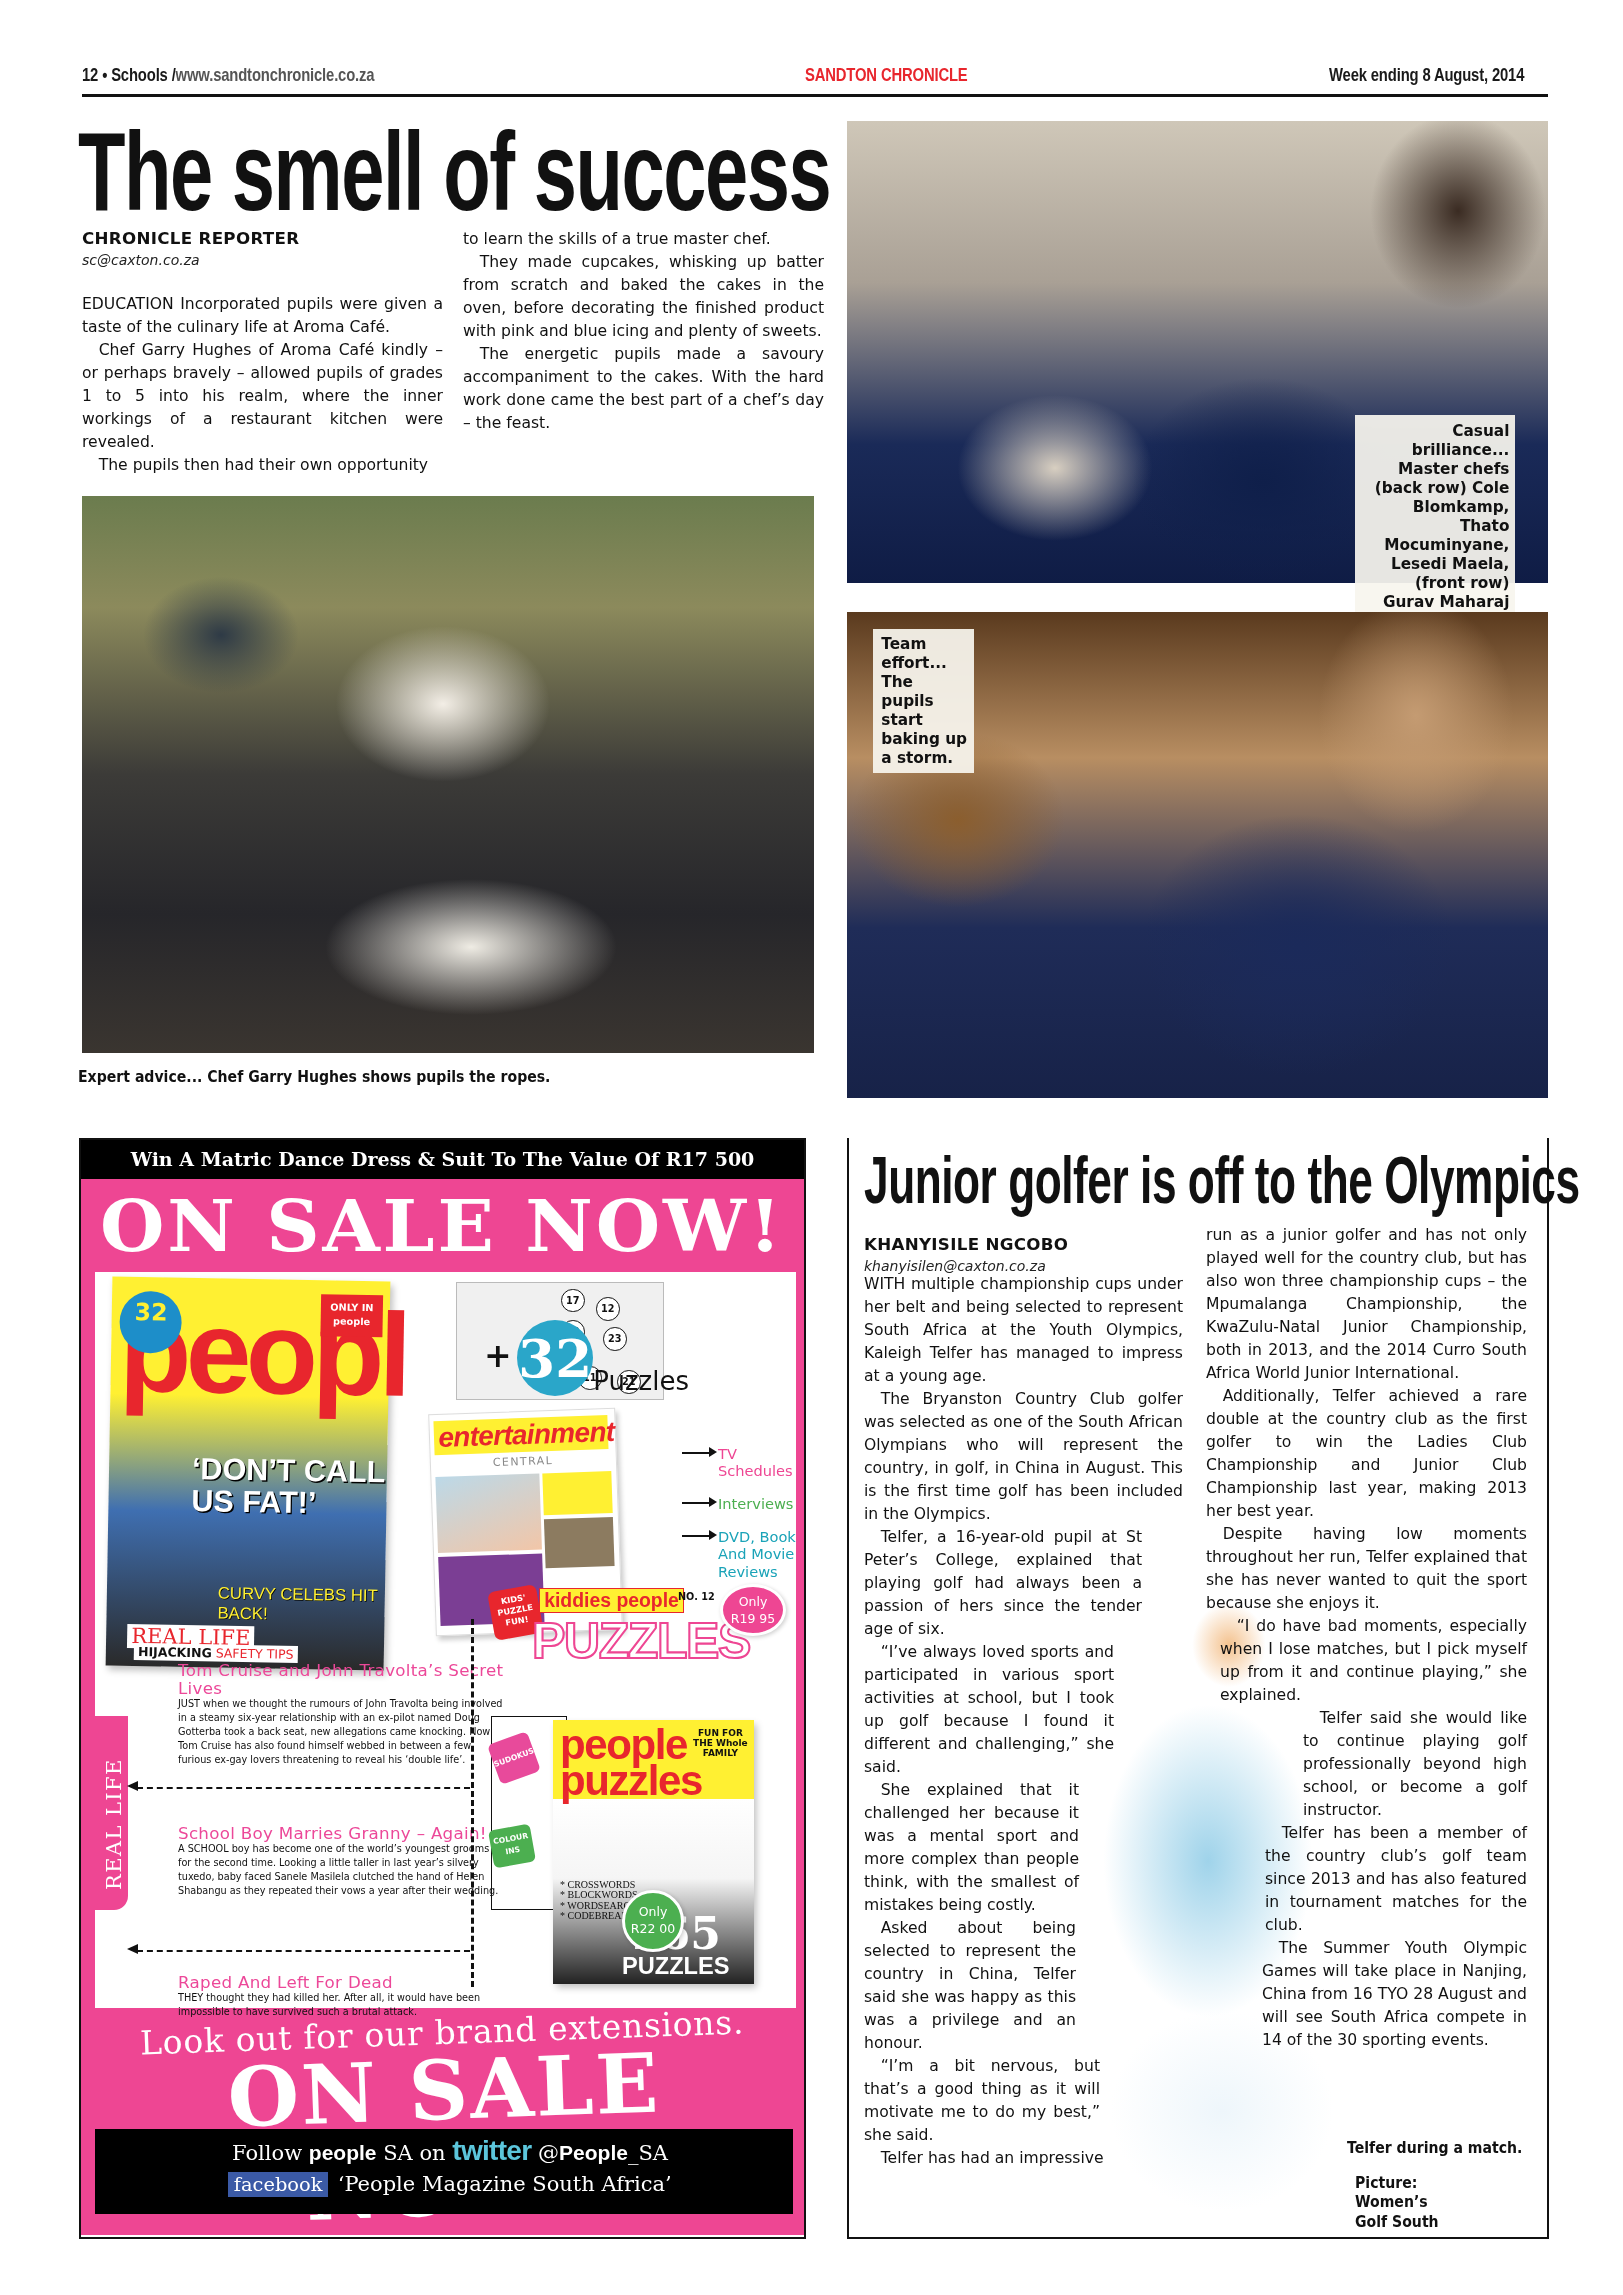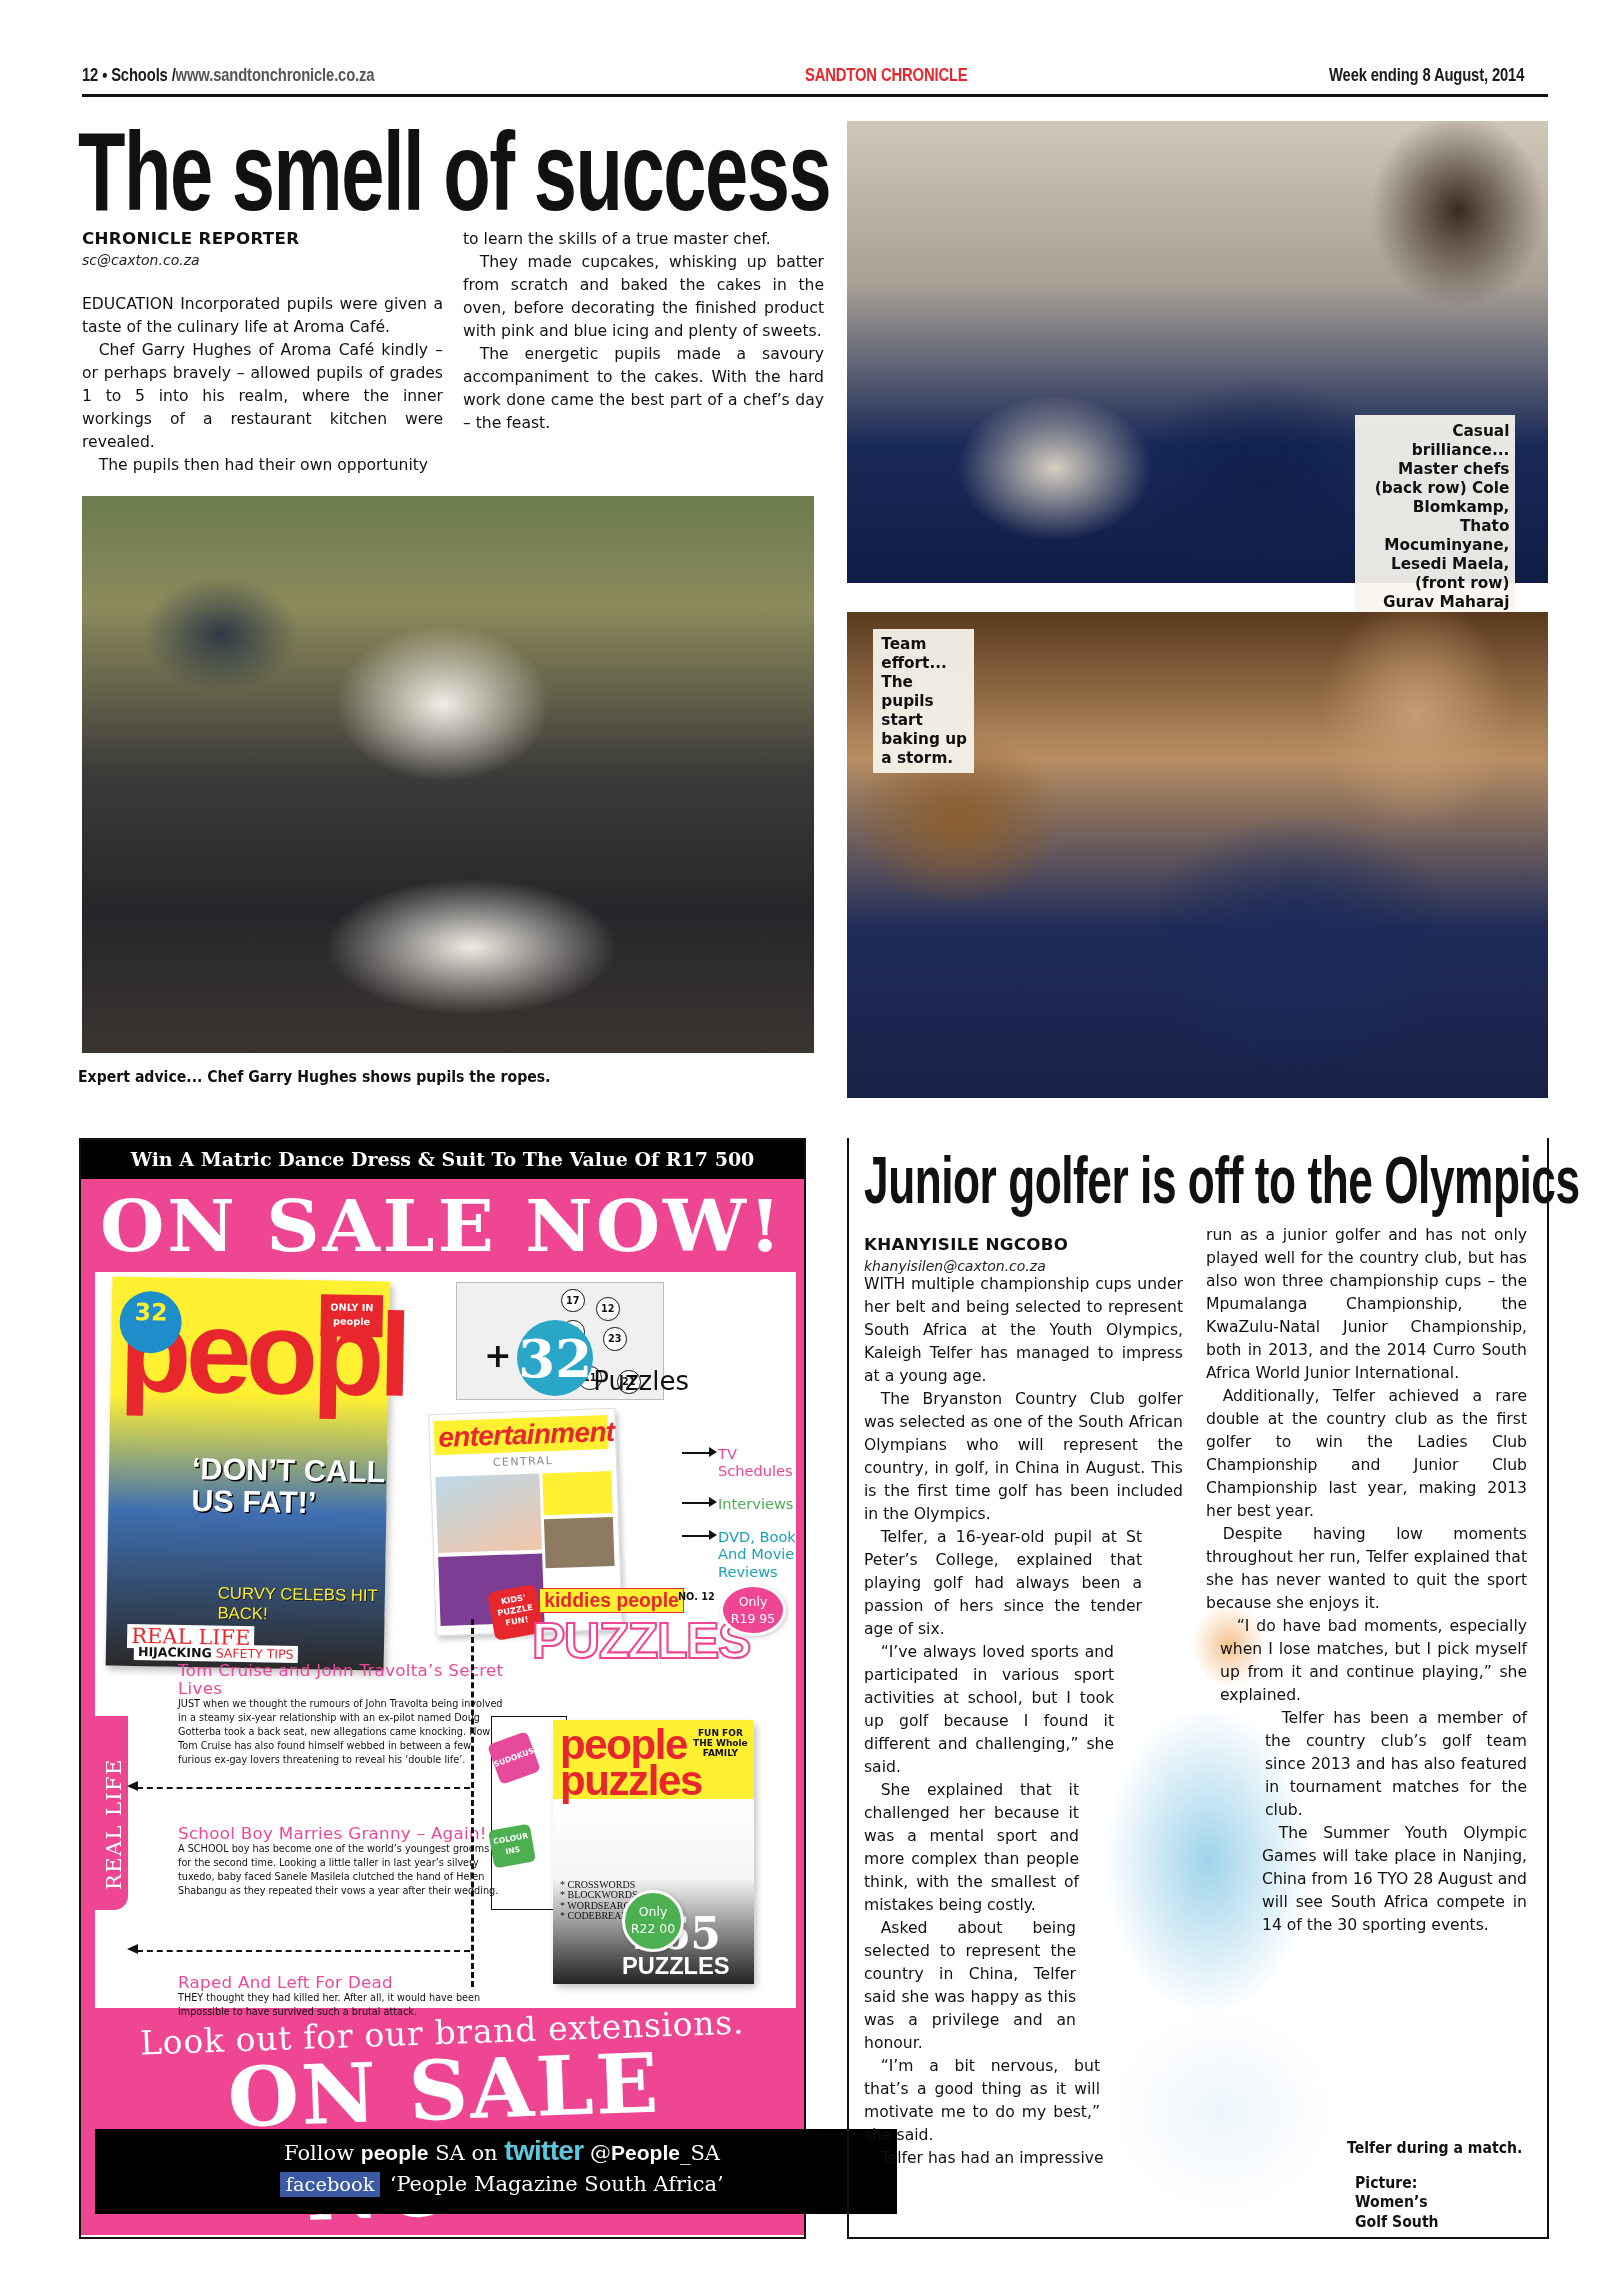--- a/index.html
+++ b/index.html
@@ -178,21 +178,21 @@
 
   .look-out {
     position: absolute; left: 14px; top: 873px; width: 694px; text-align: center;
     font-family: "DejaVu Serif", serif; font-size: 33px; color: #fff; transform: rotate(-2deg); letter-spacing: 0.7px;
   }
   .onsale-bottom {
     position: absolute; left: 21px; top: 902px; width: 687px; text-align: center;
     font-family: "DejaVu Serif", serif; font-weight: bold; font-size: 82px; color: #fff; transform: rotate(-2deg); letter-spacing: 2.1px;
   }
   .ad-bottom-black {
-    position: absolute; left: 14px; top: 989px; width: 802px; height: 85px; background: #000; color: #fff;
+    position: absolute; left: 14px; top: 989px; width: 698px; height: 85px; background: #000; color: #fff;
     font-family: "DejaVu Serif", serif; font-size: 21px; text-align: center; padding-left: 12px;
   }
   .ad-bottom-black .row1 { margin-top: 7px; line-height: 30.5px; }
   .ad-bottom-black .row2 { line-height: 30.5px; }
   .ad-bottom-black .bold { font-family: "Liberation Sans", sans-serif; font-weight: bold; }
   .twitter-word { display: inline-block; font-family: "Liberation Sans", sans-serif; font-weight: bold; font-size: 28px; color: #5cc6dc; letter-spacing: -0.7px; }
   .facebook-word { display: inline-block; background: #3b5aa6; color: #fff; font-family: "DejaVu Serif", serif; font-size: 19.4px; padding: 0 5.6px; margin-right: 9.7px; line-height: 25px; }
 
   
   .golf-box { position: absolute; left: 847px; top: 1138px; width: 702px; height: 1101px; border: 2.8px solid #111; border-top: none; }
@@ -380,19 +380,20 @@
   <p class="ind" style="width:212px;">Asked about being selected to represent the country in China, Telfer said she was happy as this was a privilege and an honour.</p>
   <p class="ind" style="width:236px;">“I’m a bit nervous, but that’s a good thing as it will motivate me to do my best,” she said.</p>
   <p class="ind" style="width:243px;">Telfer has had an impressive</p>
 </div>
 
 <div class="body-col" style="left:1206px; top:1224px; width:321px;">
   <p>run as a junior golfer and has not only played well for the country club, but has also won three championship cups – the Mpumalanga Championship, the KwaZulu-Natal Junior Championship, both in 2013, and the 2014 Curro South Africa World Junior International.</p>
   <p class="ind">Additionally, Telfer achieved a rare double at the country club as the first golfer to win the Ladies Club Championship and Junior Club Championship last year, making 2013 her best year.</p>
   <p class="ind">Despite having low moments throughout her run, Telfer explained that she has never wanted to quit the sport because she enjoys it.</p>
   <p class="ind" style="margin-left:14px;">“I do have bad moments, especially when I lose matches, but I pick myself up from it and continue playing,” she explained.</p>
+  <p class="ind" style="margin-left:97px;">Telfer said she would like to continue playing golf professionally beyond high school, or become a golf instructor.</p>
   <p class="ind" style="margin-left:59px;">Telfer has been a member of the country club’s golf team since 2013 and has also featured in tournament matches for the club.</p>
   <p class="ind" style="margin-left:56px;">The Summer Youth Olympic Games will take place in Nanjing, China from 16 TYO 28 August and will see South Africa compete in 14 of the 30 sporting events.</p>
 </div>
 
 <div class="golf-caption" style="left:1347px; top:2139px;">Telfer during a match.</div>
 <div class="golf-caption" style="left:1355px; top:2174px; width:111px;">Picture: Women’s Golf South</div>
 
 
 </body></html>

